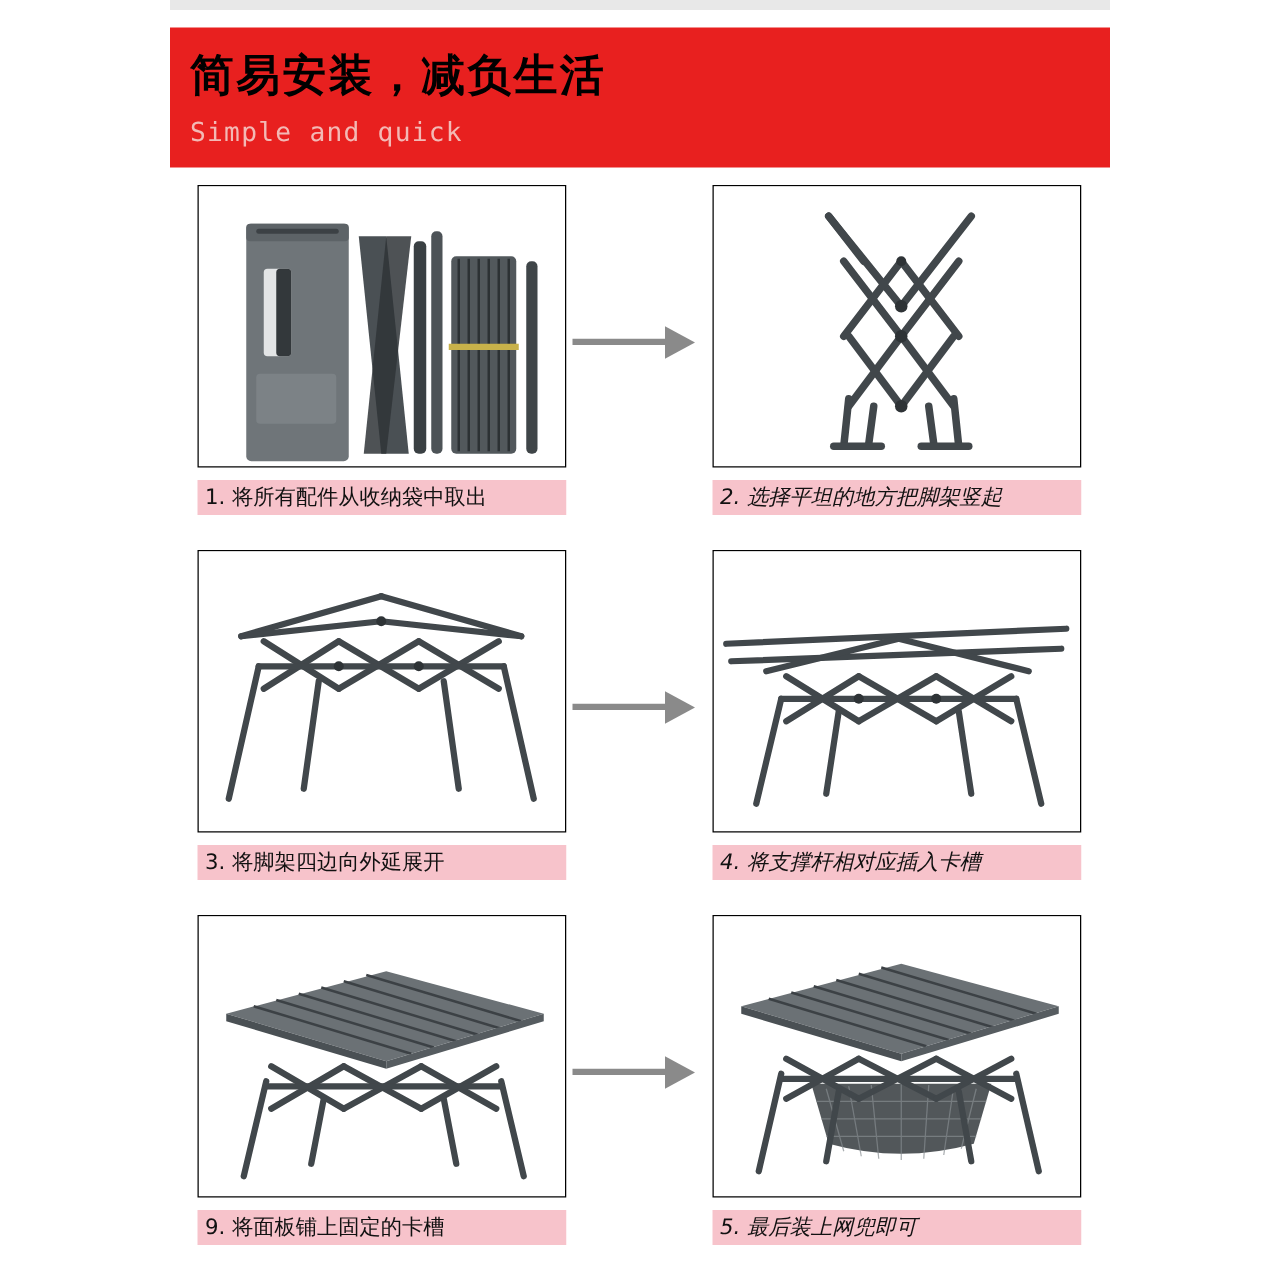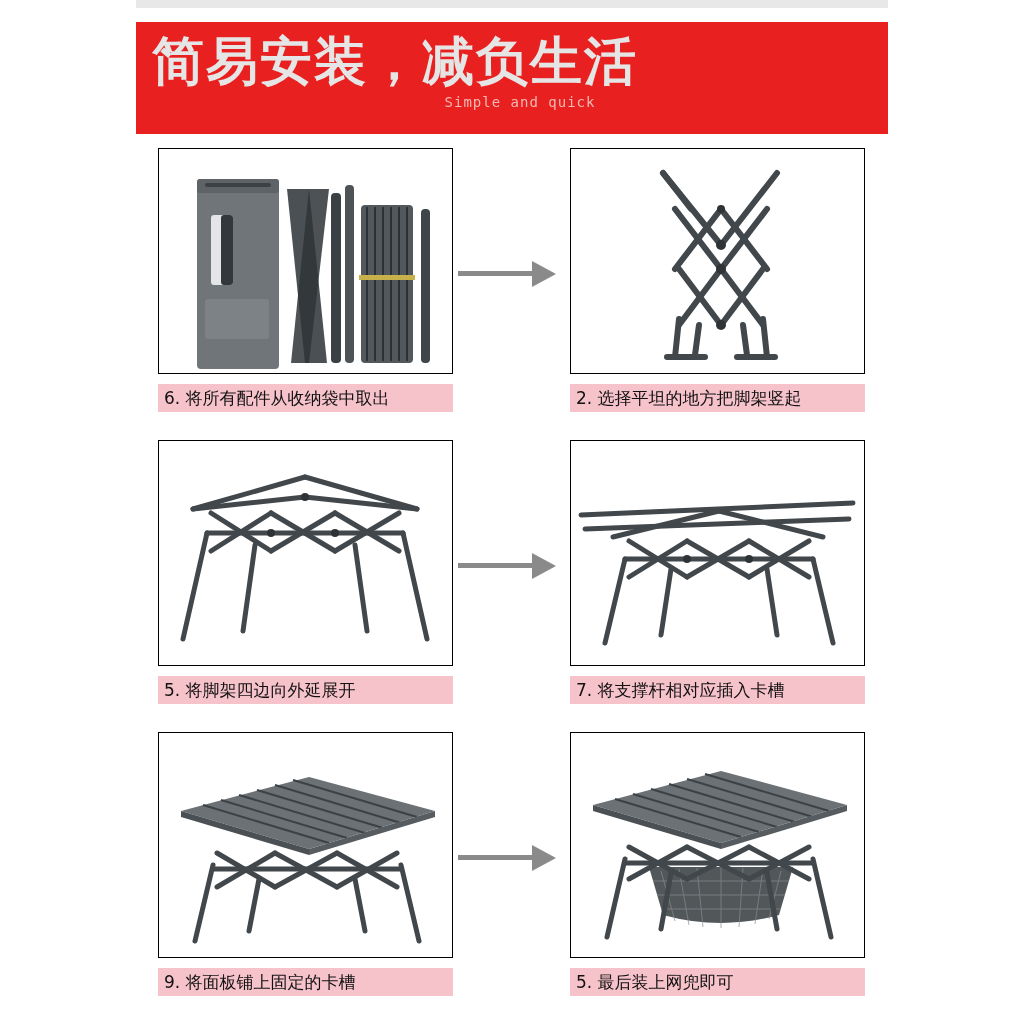--- a/index.html
+++ b/index.html
@@ -35,53 +35,52 @@
     top: 22px;
     width: 752px;
     height: 112px;
     background: #e8201f;
     color: #ffffff;
     box-sizing: border-box;
     padding: 8px 0 0 16px;
   }
   .banner-title {
     font-family: "DejaVu Sans", sans-serif;
-    font-size: 52px;
+    font-size: 35px;
     font-weight: bold;
     letter-spacing: 2px;
     line-height: 62px;
-    color: #e5e5e5;
+    color: #000000;
     white-space: nowrap;
   }
   .banner-sub {
     font-family: "DejaVu Sans Mono", monospace;
-    font-size: 14px;
+    font-size: 21px;
     letter-spacing: 1px;
     color: #f3b9b5;
     margin-top: 2px;
     white-space: nowrap;
-    text-align: center;
   }
   
   .steps {
     position: absolute;
     left: 0;
     top: 148px;
     width: 1024px;
   }
   .row {
     position: relative;
     height: 292px;
   }
   .cell {
     position: absolute;
     width: 295px;
   }
   .cell.left { left: 158px; }
-  .cell.right { left: 570px; }
+  .cell.right { left: 570px; font-style: italic; }
 
   .photo {
     position: relative;
     width: 293px;
     height: 224px;
     border: 1px solid #000000;
     background: #ffffff;
     overflow: hidden;
     box-sizing: content-box;
   }
@@ -172,21 +171,21 @@
               <line x1="216" y1="58" x2="216" y2="212"></line>
               <line x1="224" y1="58" x2="224" y2="212"></line>
               <line x1="232" y1="58" x2="232" y2="212"></line>
               <line x1="240" y1="58" x2="240" y2="212"></line>
               <line x1="248" y1="58" x2="248" y2="212"></line>
             </g>
             <rect x="200" y="126" width="56" height="5" fill="#c8b14a"></rect>
             <rect x="262" y="60" width="9" height="154" rx="4" fill="#3f4548"></rect>
           </svg>
         </div>
-        <div class="caption">6. 将所有配件从收纳袋中取出</div>
+        <div class="caption">1. 将所有配件从收纳袋中取出</div>
       </div>
 
       <div class="arrow" style="top:112px">
         <div class="shaft"></div>
         <div class="head"></div>
       </div>
 
       <div class="cell right">
         <div class="photo">
           <svg class="illus" viewBox="0 0 293 224">
@@ -252,21 +251,21 @@
               <line x1="96" y1="104" x2="84" y2="190"></line>
               <line x1="196" y1="104" x2="208" y2="190"></line>
             </g>
             <g fill="#2e3336">
               <circle cx="112" cy="92" r="4"></circle>
               <circle cx="176" cy="92" r="4"></circle>
               <circle cx="146" cy="56" r="4"></circle>
             </g>
           </svg>
         </div>
-        <div class="caption">5. 将脚架四边向外延展开</div>
+        <div class="caption">3. 将脚架四边向外延展开</div>
       </div>
 
       <div class="arrow" style="top:112px">
         <div class="shaft"></div>
         <div class="head"></div>
       </div>
 
       <div class="cell right">
         <div class="photo">
           <svg class="illus" viewBox="0 0 293 224">
@@ -291,21 +290,21 @@
               <line x1="242" y1="118" x2="262" y2="202"></line>
               <line x1="100" y1="128" x2="90" y2="194"></line>
               <line x1="196" y1="128" x2="206" y2="194"></line>
             </g>
             <g fill="#2e3336">
               <circle cx="116" cy="118" r="4"></circle>
               <circle cx="178" cy="118" r="4"></circle>
             </g>
           </svg>
         </div>
-        <div class="caption">7. 将支撑杆相对应插入卡槽</div>
+        <div class="caption">4. 将支撑杆相对应插入卡槽</div>
       </div>
     </div>
 
     <div class="row">
       <div class="cell left">
         <div class="photo">
           <svg class="illus" viewBox="0 0 293 224">
             <rect x="0" y="0" width="293" height="224" fill="#ffffff"></rect>
 
             <polygon points="22,78 150,44 276,78 150,116" fill="#6b7175"></polygon>

